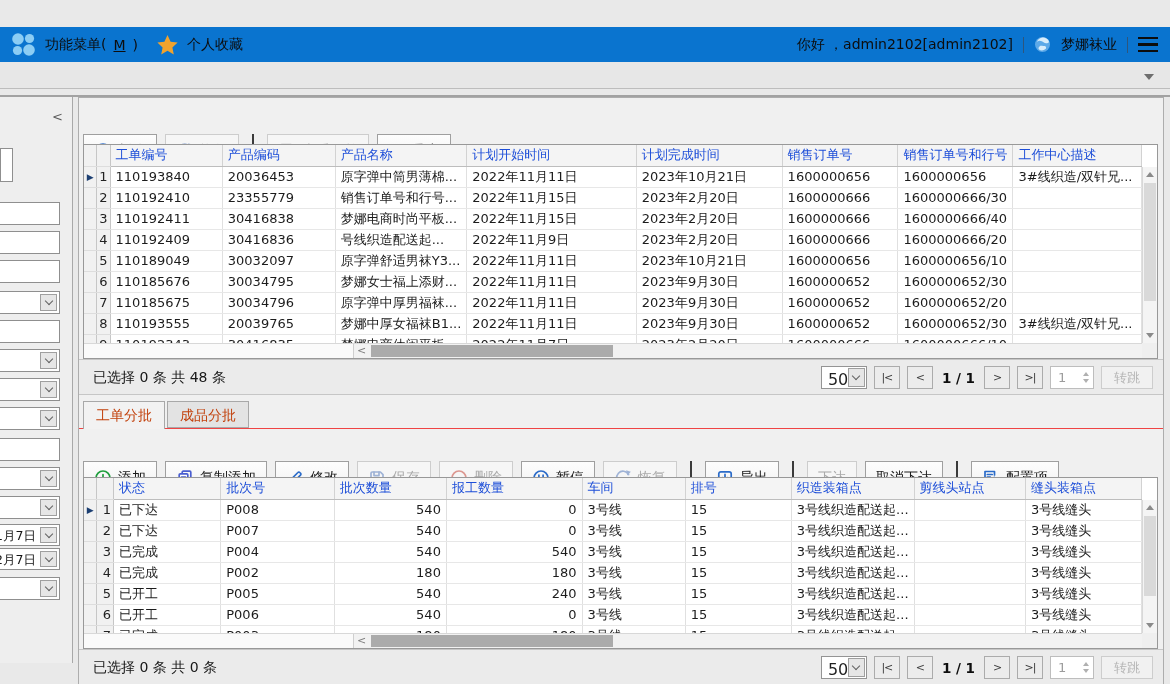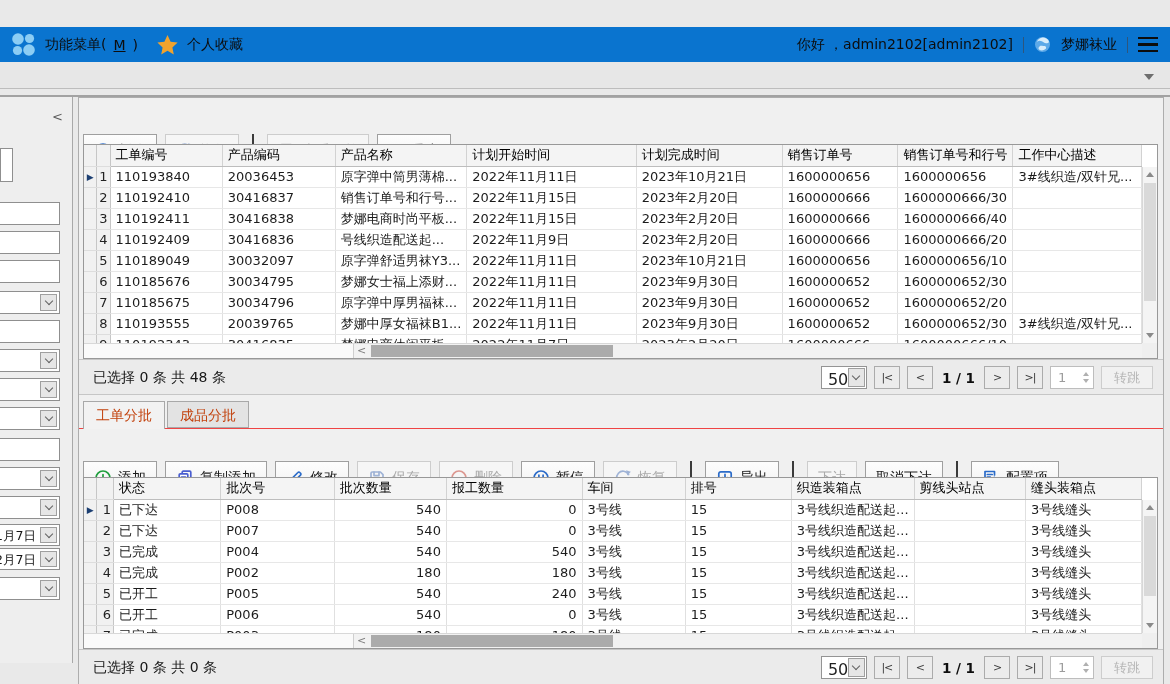--- a/index.html
+++ b/index.html
@@ -50,21 +50,21 @@
   .c-blue { color:#2a6bc9; } .c-grey { color:#b9b9b9; } .c-fblue { color:#9fb3d6; }
   .c-green { color:#1f9e3d; } .c-indigo { color:#4a5ed0; } .c-pink { color:#dc9790; }
   .toolbar1 { top:8px; }
 
   
   .grid { position:absolute; left:4px; background:#fff; border:1px solid #989898; }
   .grid1 { top:46px; width:1075px; height:215px; }
   .grid2 { top:48px; width:1075px; height:172px; }
   .grid-viewport { position:absolute; left:0; top:0; right:15px; bottom:15px; overflow:hidden; }
   table.grid-table { border-collapse:collapse; table-layout:fixed; font-size:13px; }
-  .grid-table th { height:21px; background:#f4f4f4; border-right:1px solid #d2d2d2; border-bottom:1px solid #bdbdbd; font-weight:normal; text-align:left; padding:0 5px; color:#000000; white-space:nowrap; overflow:hidden; }
+  .grid-table th { height:21px; background:#f4f4f4; border-right:1px solid #d2d2d2; border-bottom:1px solid #bdbdbd; font-weight:normal; text-align:left; padding:0 5px; color:#1d4ed8; white-space:nowrap; overflow:hidden; }
   .grid-table td { height:21px; border-right:1px solid #e0e0e0; border-bottom:1px solid #e7e7e7; padding:0 5px; white-space:nowrap; overflow:hidden; color:#1c1c1c; background:#fff; }
   .grid-table th.fx, .grid-table td.fx { background:#f1f1f1; border-right:1px solid #c6c6c6; border-bottom:1px solid #dddddd; padding:0 2px; }
   .grid-table td.rn { text-align:right; color:#222; }
   .grid-table td.ind { text-align:center; font-size:9px; color:#1c3f72; }
   .grid-table td.r { text-align:right; }
 
   .vscroll { position:absolute; right:0; top:22px; bottom:15px; width:15px; background:#f4f4f4; border-left:1px solid #d8d8d8; }
   .vthumb { position:absolute; left:1px; right:1px; background:#d9d9d9; }
   .tri { position:absolute; left:3px; width:0; height:0; border-left:4px solid transparent; border-right:4px solid transparent; }
   .tri.up { top:5px; border-bottom:5px solid #8a8a8a; }
@@ -294,21 +294,21 @@
                 <td>2022年11月11日</td>
                 <td>2023年10月21日</td>
                 <td>1600000656</td>
                 <td>1600000656</td>
                 <td>3#线织造/双针兄...</td>
               </tr>
               <tr>
                 <td class="fx ind"></td>
                 <td class="fx rn">2</td>
                 <td>110192410</td>
-                <td>30416837</td>
+                <td>23355779</td>
                 <td>销售订单号和行号...</td>
                 <td>2022年11月15日</td>
                 <td>2023年2月20日</td>
                 <td>1600000666</td>
                 <td>1600000666/30</td>
                 <td></td>
               </tr>
               <tr>
                 <td class="fx ind"></td>
                 <td class="fx rn">3</td>

